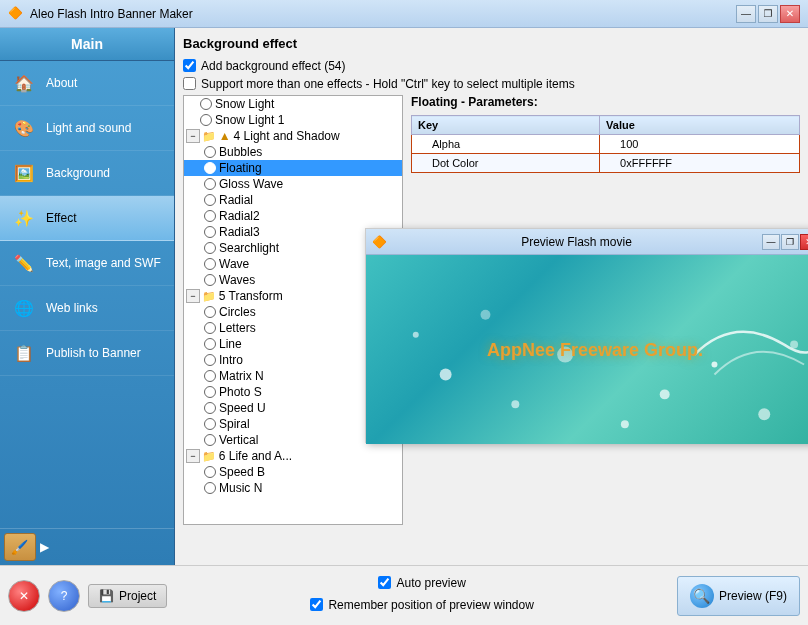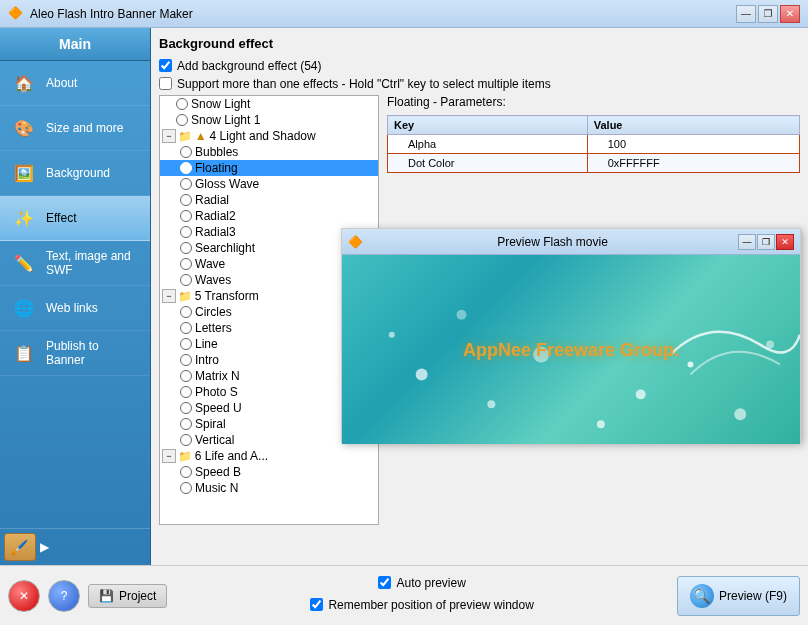--- a/index.html
+++ b/index.html
@@ -24,21 +24,21 @@
       display: flex; align-items: center; justify-content: center;
       cursor: pointer; font-size: 10px; color: #333;
     }
     .title-bar-btn.close { background: linear-gradient(to bottom, #f7a0a0, #e06060); color: #fff; border-color: #c04040; }
 
     
     .app-body { display: flex; height: 537px; background: #f0f0f0; }
 
     
     .sidebar {
-      width: 151px;
+      width: 175px;
       background: linear-gradient(to bottom, #4a9fd4, #2e7db5);
       display: flex;
       flex-direction: column;
       border-right: 1px solid #2a6090;
     }
     .sidebar-header {
       background: linear-gradient(to bottom, #5badde, #3a8fc4);
       text-align: center;
       padding: 8px 0;
       color: #fff;
@@ -132,21 +132,21 @@
       display: flex; align-items: center; justify-content: center;
       margin-right: 2px;
       font-size: 9px;
       background: #f0f0f0;
       flex-shrink: 0;
     }
     .tree-folder-icon { margin-right: 3px; font-size: 11px; flex-shrink: 0; }
 
     
     .right-panel { flex: 1; display: flex; flex-direction: column; }
-    .params-title { font-size: 12px; font-weight: normal; margin-bottom: 6px; }
+    .params-title { font-size: 12px; font-weight: bold; margin-bottom: 6px; }
     .params-table { border-collapse: collapse; width: 100%; }
     .params-table th {
       background: linear-gradient(to bottom, #ddeeff, #c8dcef);
       border: 1px solid #aac; padding: 3px 6px; text-align: left; font-size: 11px;
     }
     .params-table td { border: 1px solid #c2410c; padding: 3px 20px; font-size: 11px; background: #fff; }
     .params-table tr:nth-child(even) td { background: #f5f9ff; }
 
     
     .preview-window {
@@ -269,21 +269,21 @@
 
   <div class="sidebar">
     <div class="sidebar-header">Main</div>
 
     <div class="sidebar-item">
       <div class="sidebar-icon">🏠</div>
       <span class="sidebar-label">About</span>
     </div>
     <div class="sidebar-item">
       <div class="sidebar-icon">🎨</div>
-      <span class="sidebar-label">Size and more</span>
+      <span class="sidebar-label">Light and sound</span>
     </div>
     <div class="sidebar-item">
       <div class="sidebar-icon">🖼️</div>
       <span class="sidebar-label">Background</span>
     </div>
     <div class="sidebar-item active">
       <div class="sidebar-icon">✨</div>
       <span class="sidebar-label">Effect</span>
     </div>
     <div class="sidebar-item">

